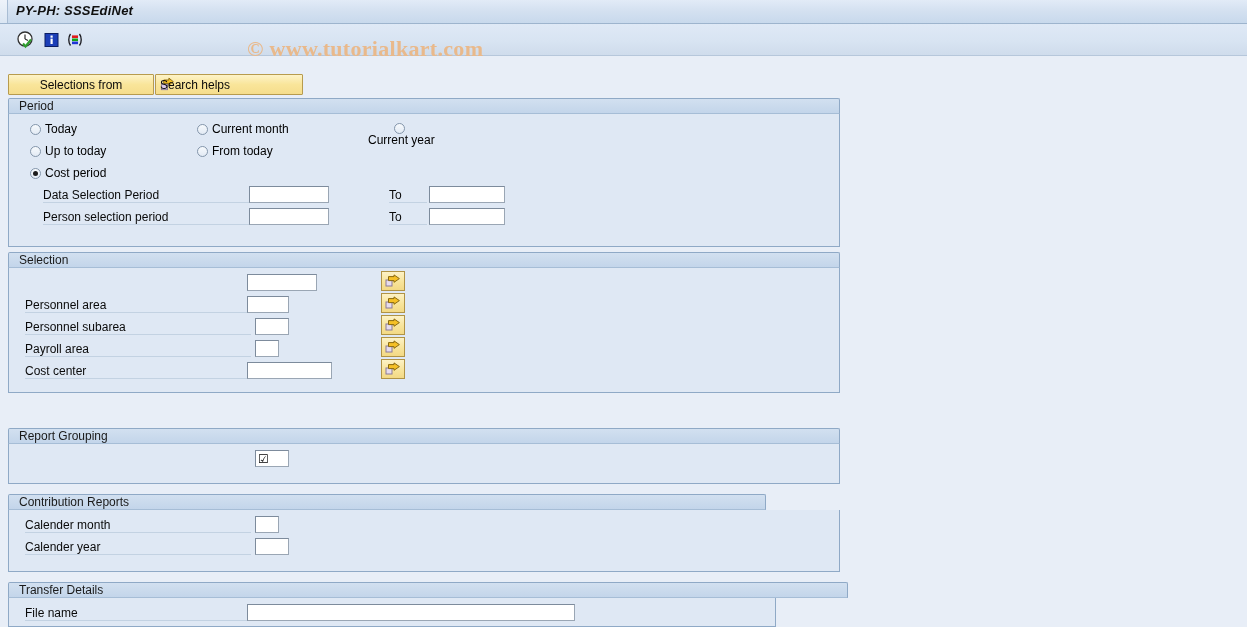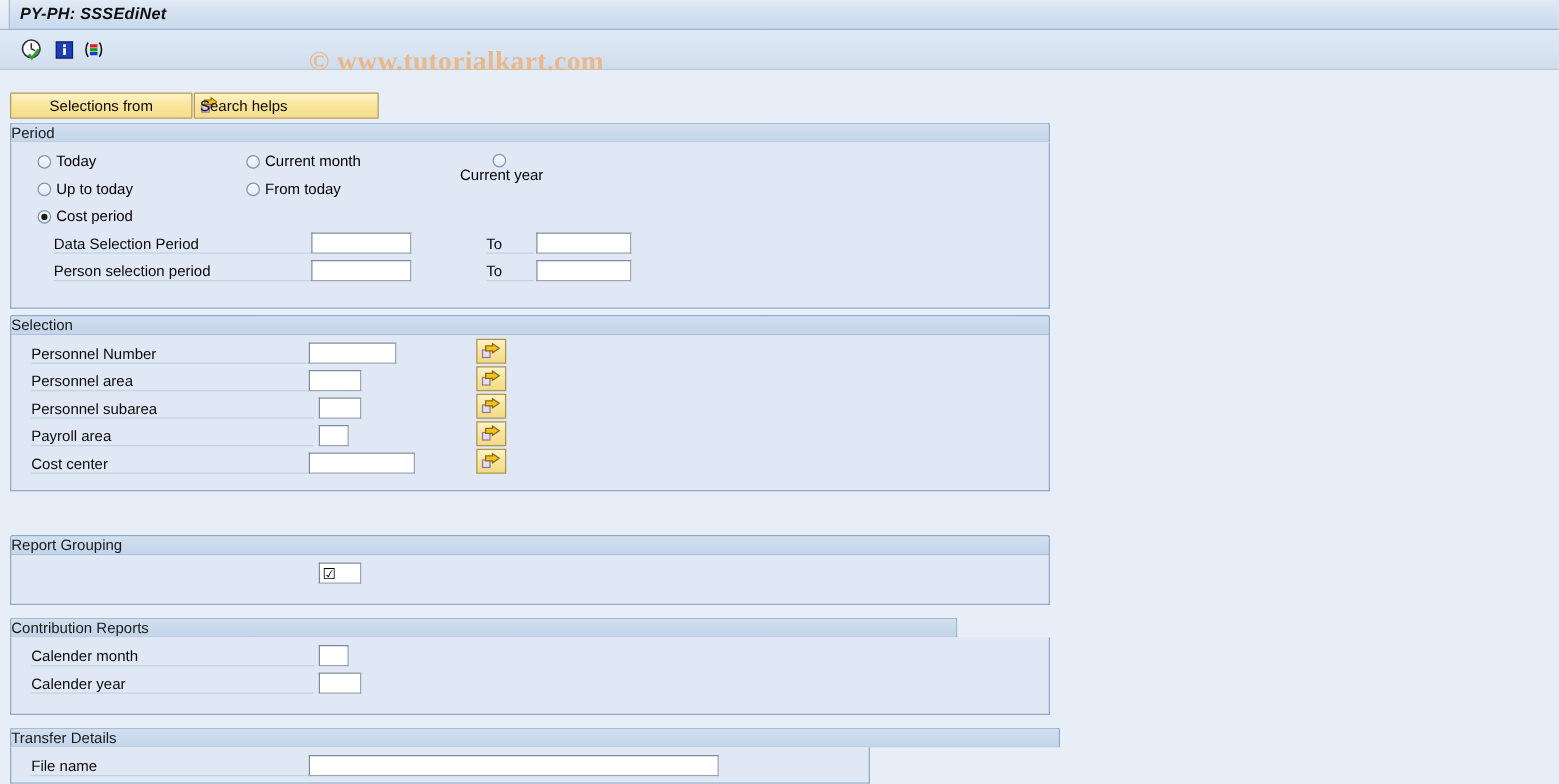--- a/index.html
+++ b/index.html
@@ -70,20 +70,21 @@
     box-sizing:border-box;
   }
   .group-hdr{
     position:absolute;
     height:16px;
     background:linear-gradient(to bottom,#d2e0f0 0%,#c3d5ea 100%);
     border:1px solid #8fa9c6;
     border-bottom:1px solid #a6bdd6;
     box-sizing:border-box;
     font-size:12px;color:#1a1a1a;
+    padding-left:10px;
     line-height:15px;
     border-radius:2px 2px 0 0;
   }
 
   
   .lbl{
     position:absolute;
     font-size:12px;color:#0a0a0a;
     white-space:nowrap;
     line-height:14px;
@@ -230,21 +231,20 @@
 
   <div class="lbl underl" style="left:34px;top:96px;width:206px;">Person selection period</div>
   <input class="inp" style="left: 240px; top: 94px; width: 80px;" value="">
   <div class="lbl underl" style="left:380px;top:96px;width:38px;">To</div>
   <input class="inp" style="left: 420px; top: 94px; width: 76px;" value="">
 </div>
 
 <div class="group-hdr" style="left:8px;top:252px;width:832px;">Selection</div>
 <div class="group" style="left:8px;top:268px;width:832px;height:125px;">
 
-  <div class="lbl underl" style="left:16px;top:8px;width:226px;">Personnel Number</div>
   <input class="inp" style="left: 238px; top: 6px; width: 70px;" value="">
   <div class="arrbtn" style="left:372px;top:3px;">
     <svg width="16" height="14" viewBox="0 0 16 14">
       <rect x="1" y="6" width="6" height="6" fill="#e6dcee" stroke="#8a7a97" stroke-width="1"></rect>
       <path d="M3.5 2.6 H9 V0.9 L14.4 4.6 L9 8.3 V6.6 H3.5 Z" fill="#f5c026" stroke="#8a6a10" stroke-width="1"></path>
     </svg>
   </div>
 
   <div class="lbl underl" style="left:16px;top:30px;width:226px;">Personnel area</div>
   <input class="inp" style="left: 238px; top: 28px; width: 42px;" value="">
@@ -291,16 +291,16 @@
 <div class="group-hdr" style="left:8px;top:494px;width:758px;">Contribution Reports</div>
 <div class="group" style="left:8px;top:510px;width:832px;height:62px;">
   <div class="lbl underl" style="left:16px;top:8px;width:226px;">Calender month</div>
   <input class="inp" style="left: 246px; top: 6px; width: 24px;" value="">
 
   <div class="lbl underl" style="left:16px;top:30px;width:226px;">Calender year</div>
   <input class="inp" style="left: 246px; top: 28px; width: 34px;" value="">
 </div>
 
 <div class="group-hdr" style="left:8px;top:582px;width:840px;">Transfer Details</div>
-<div class="group" style="left:8px;top:598px;width:688px;height:29px;">
+<div class="group" style="left:8px;top:598px;width:768px;height:29px;">
   <div class="lbl underl" style="left:16px;top:8px;width:226px;">File name</div>
   <input class="inp" style="left: 238px; top: 6px; width: 328px;" value="">
 </div>
 
 </body></html>

